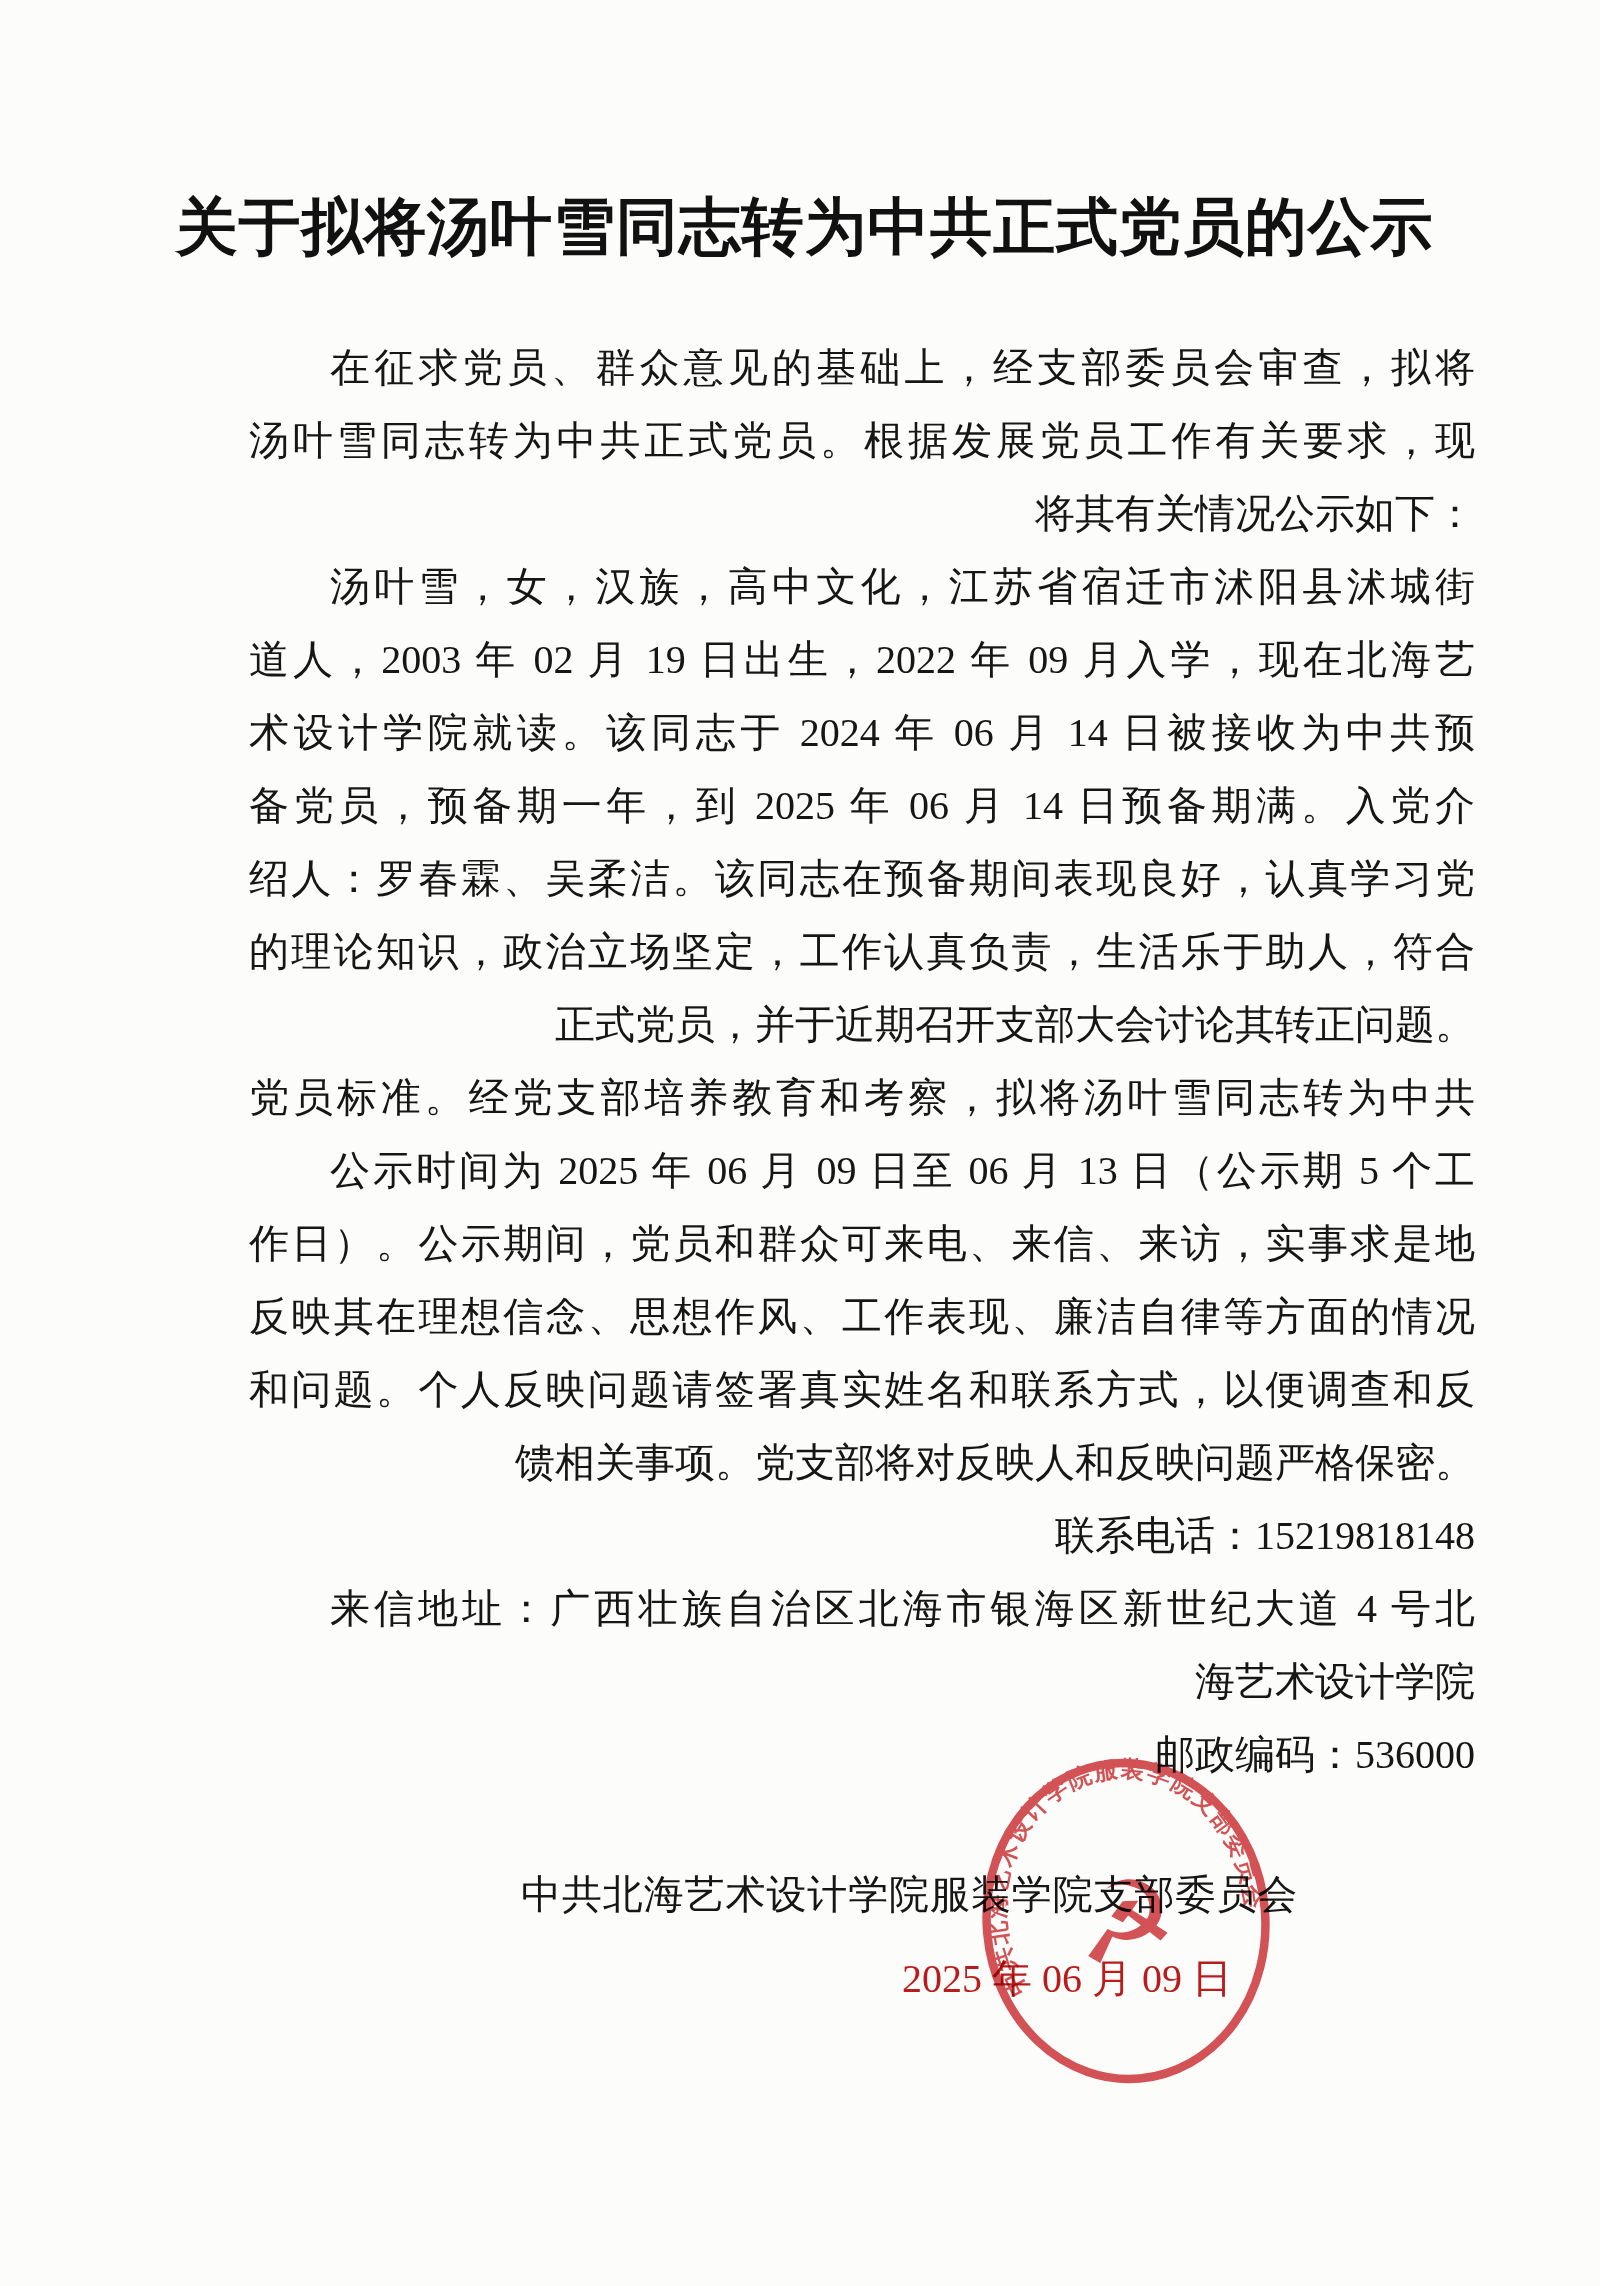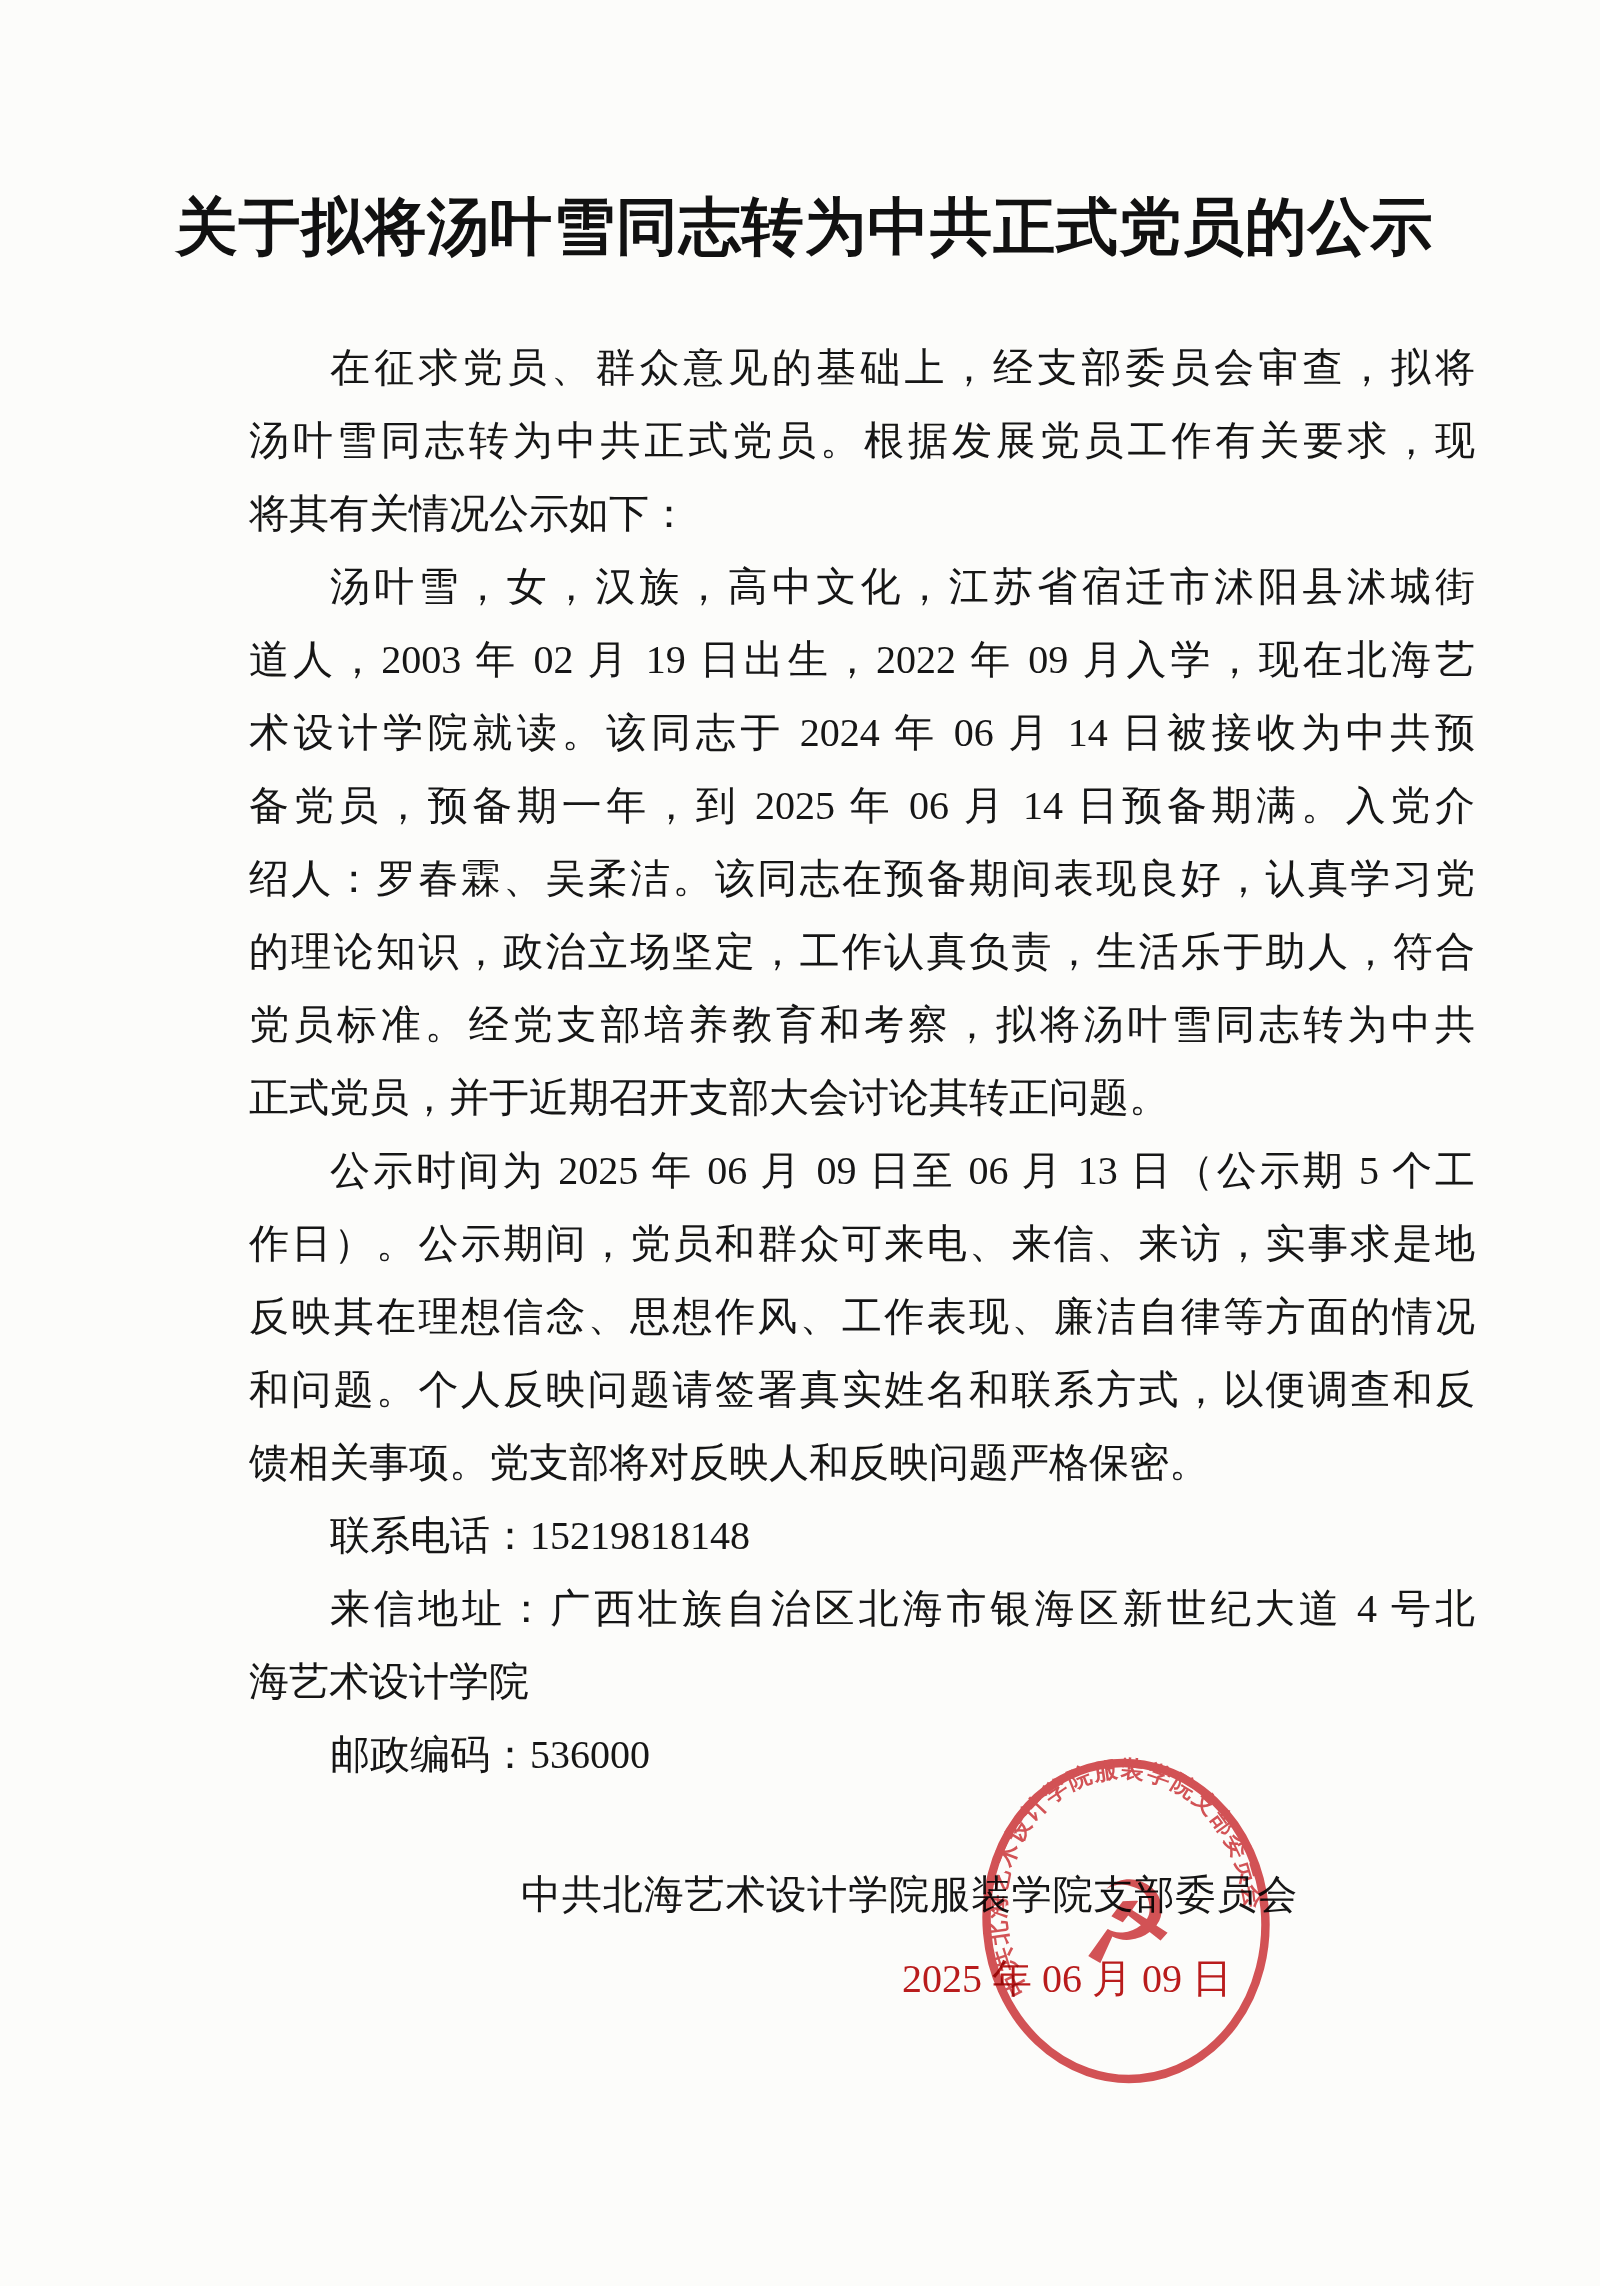--- a/index.html
+++ b/index.html
@@ -28,20 +28,21 @@
     width:1226px;
     font-size:40px;
     color:#161616;
     margin-left:44px;
   }
   .line {
     height:73px;
     line-height:73px;
     white-space:nowrap;
     overflow:visible;
+    text-align:right;
   }
   .line.full {
     white-space:normal;
     text-align:justify;
     text-align-last:justify;
     overflow:hidden;
   }
   .line.indent { padding-left:81px; }
   .line.full.indent { width:1145px; }
   .signature {
@@ -82,22 +83,22 @@
   <div class="body-block" id="body-lines">
       <div class="line full indent">在征求党员、群众意见的基础上，经支部委员会审查，拟将</div>
       <div class="line full">汤叶雪同志转为中共正式党员。根据发展党员工作有关要求，现</div>
       <div class="line">将其有关情况公示如下：</div>
       <div class="line full indent">汤叶雪，女，汉族，高中文化，江苏省宿迁市沭阳县沭城街</div>
       <div class="line full">道人，2003 年 02 月 19 日出生，2022 年 09 月入学，现在北海艺</div>
       <div class="line full">术设计学院就读。该同志于 2024 年 06 月 14 日被接收为中共预</div>
       <div class="line full">备党员，预备期一年，到 2025 年 06 月 14 日预备期满。入党介</div>
       <div class="line full">绍人：罗春霖、吴柔洁。该同志在预备期间表现良好，认真学习党</div>
       <div class="line full">的理论知识，政治立场坚定，工作认真负责，生活乐于助人，符合</div>
+      <div class="line">正式党员，并于近期召开支部大会讨论其转正问题。</div>
       <div class="line full">党员标准。经党支部培养教育和考察，拟将汤叶雪同志转为中共</div>
-      <div class="line">正式党员，并于近期召开支部大会讨论其转正问题。</div>
       <div class="line full indent">公示时间为 2025 年 06 月 09 日至 06 月 13 日（公示期 5 个工</div>
       <div class="line full">作日）。公示期间，党员和群众可来电、来信、来访，实事求是地</div>
       <div class="line full">反映其在理想信念、思想作风、工作表现、廉洁自律等方面的情况</div>
       <div class="line full">和问题。个人反映问题请签署真实姓名和联系方式，以便调查和反</div>
       <div class="line">馈相关事项。党支部将对反映人和反映问题严格保密。</div>
       <div class="line indent">联系电话：15219818148</div>
       <div class="line full indent">来信地址：广西壮族自治区北海市银海区新世纪大道 4 号北</div>
       <div class="line">海艺术设计学院</div>
       <div class="line indent">邮政编码：536000</div>
     </div>

